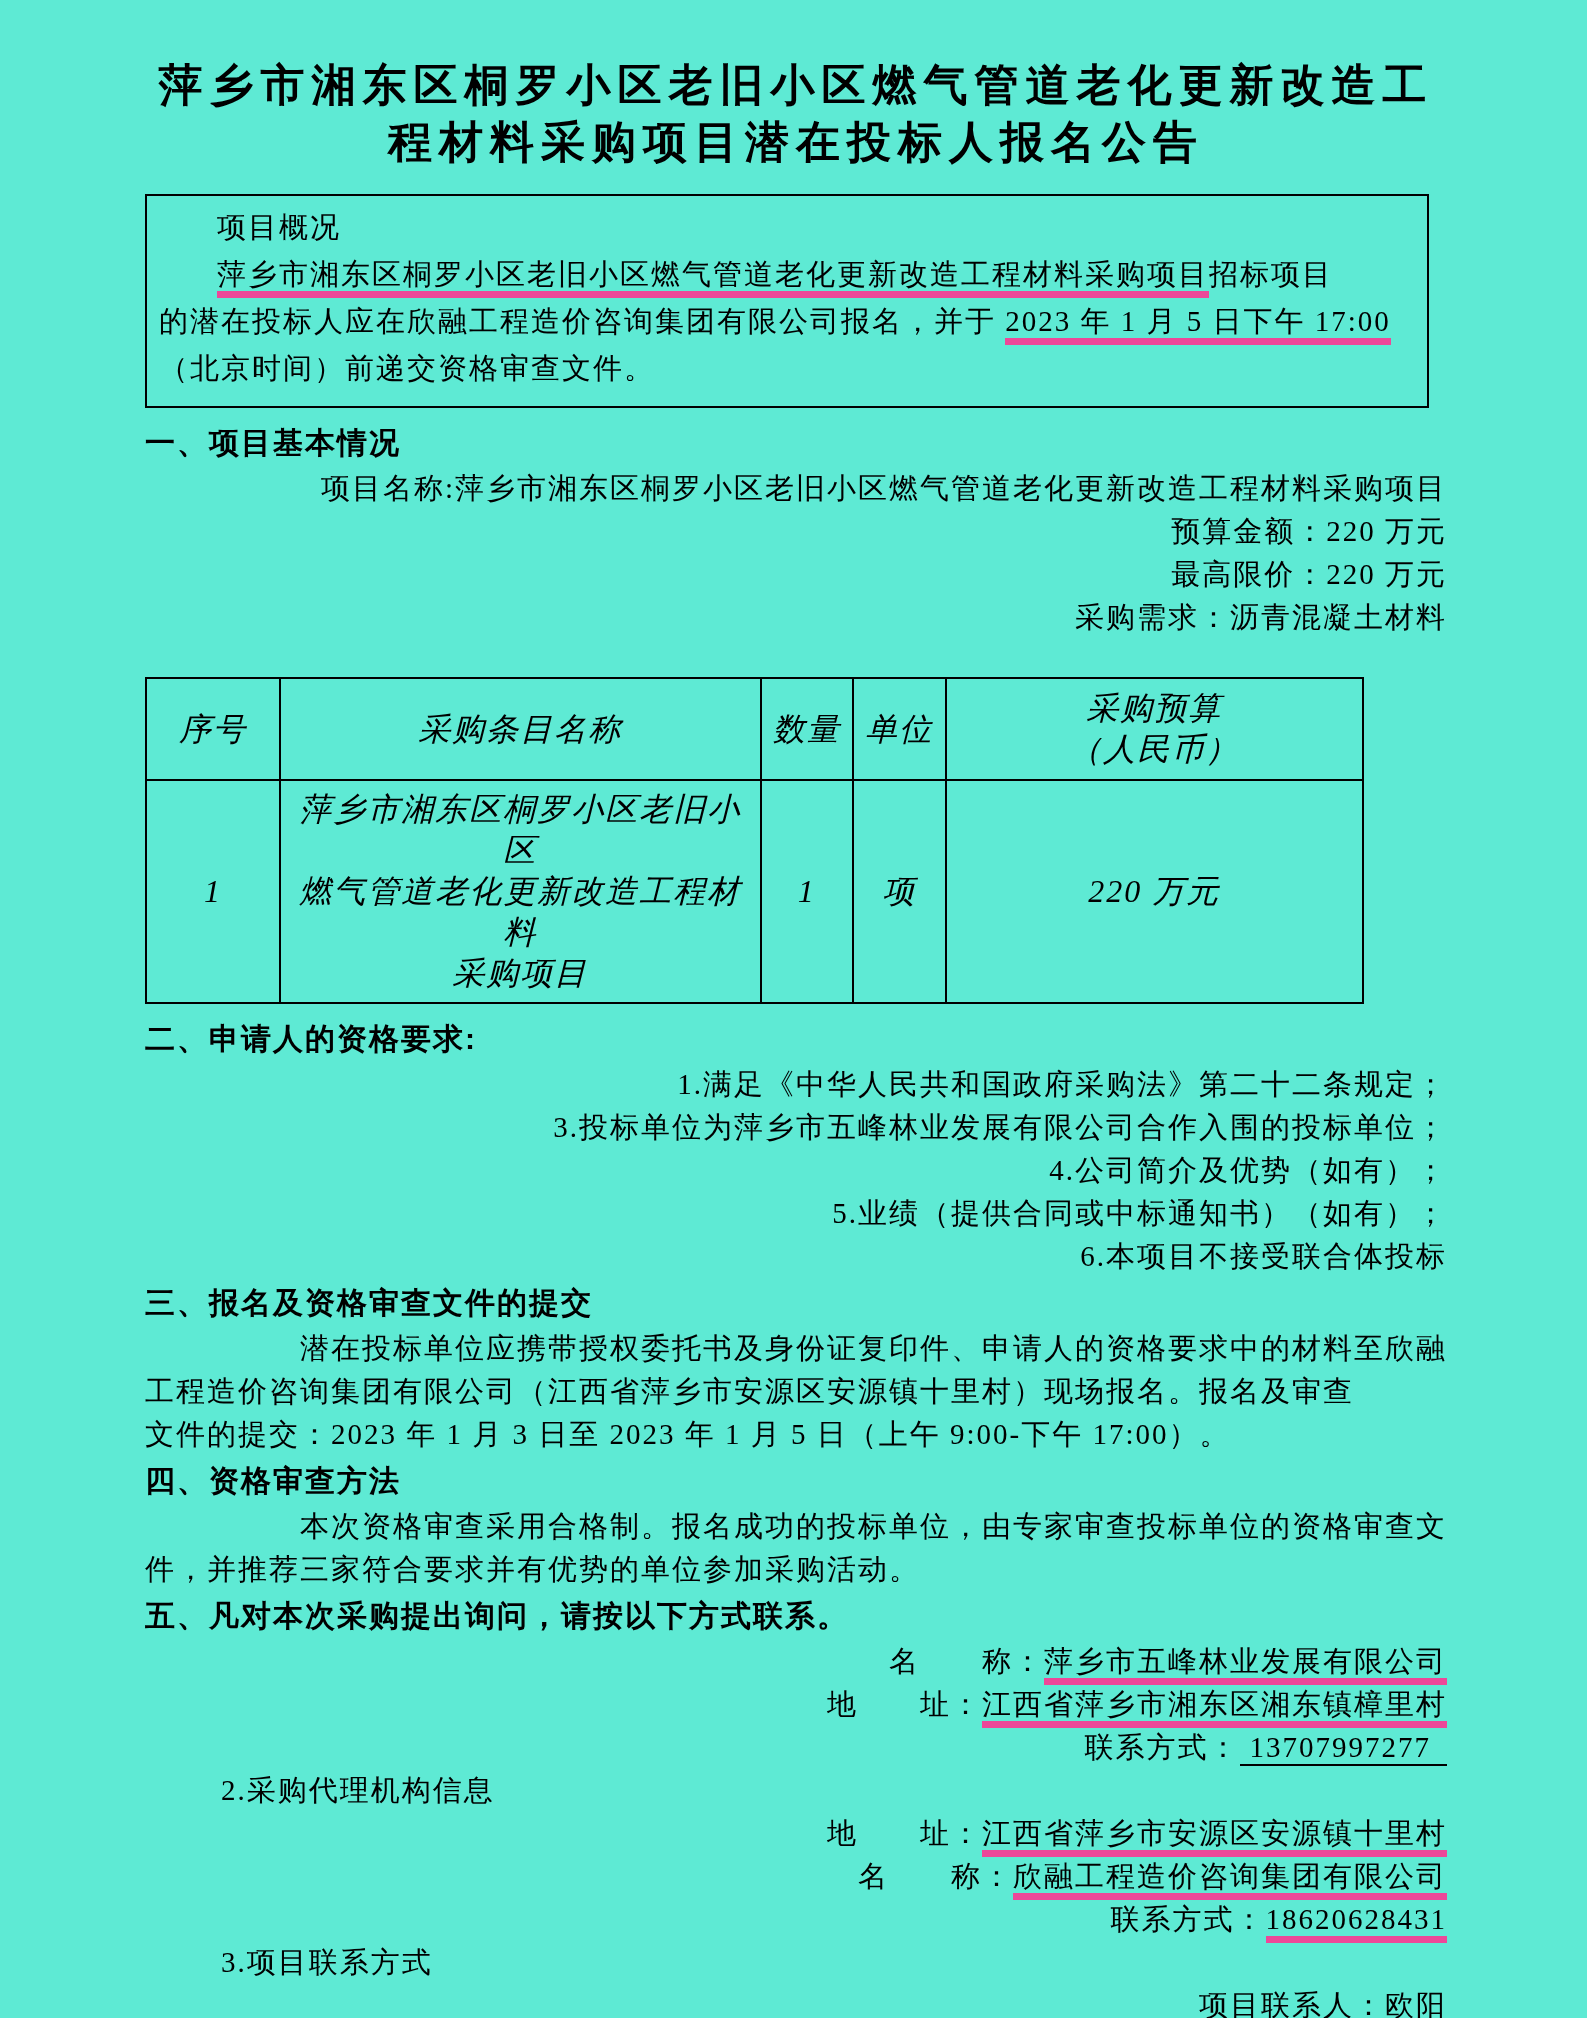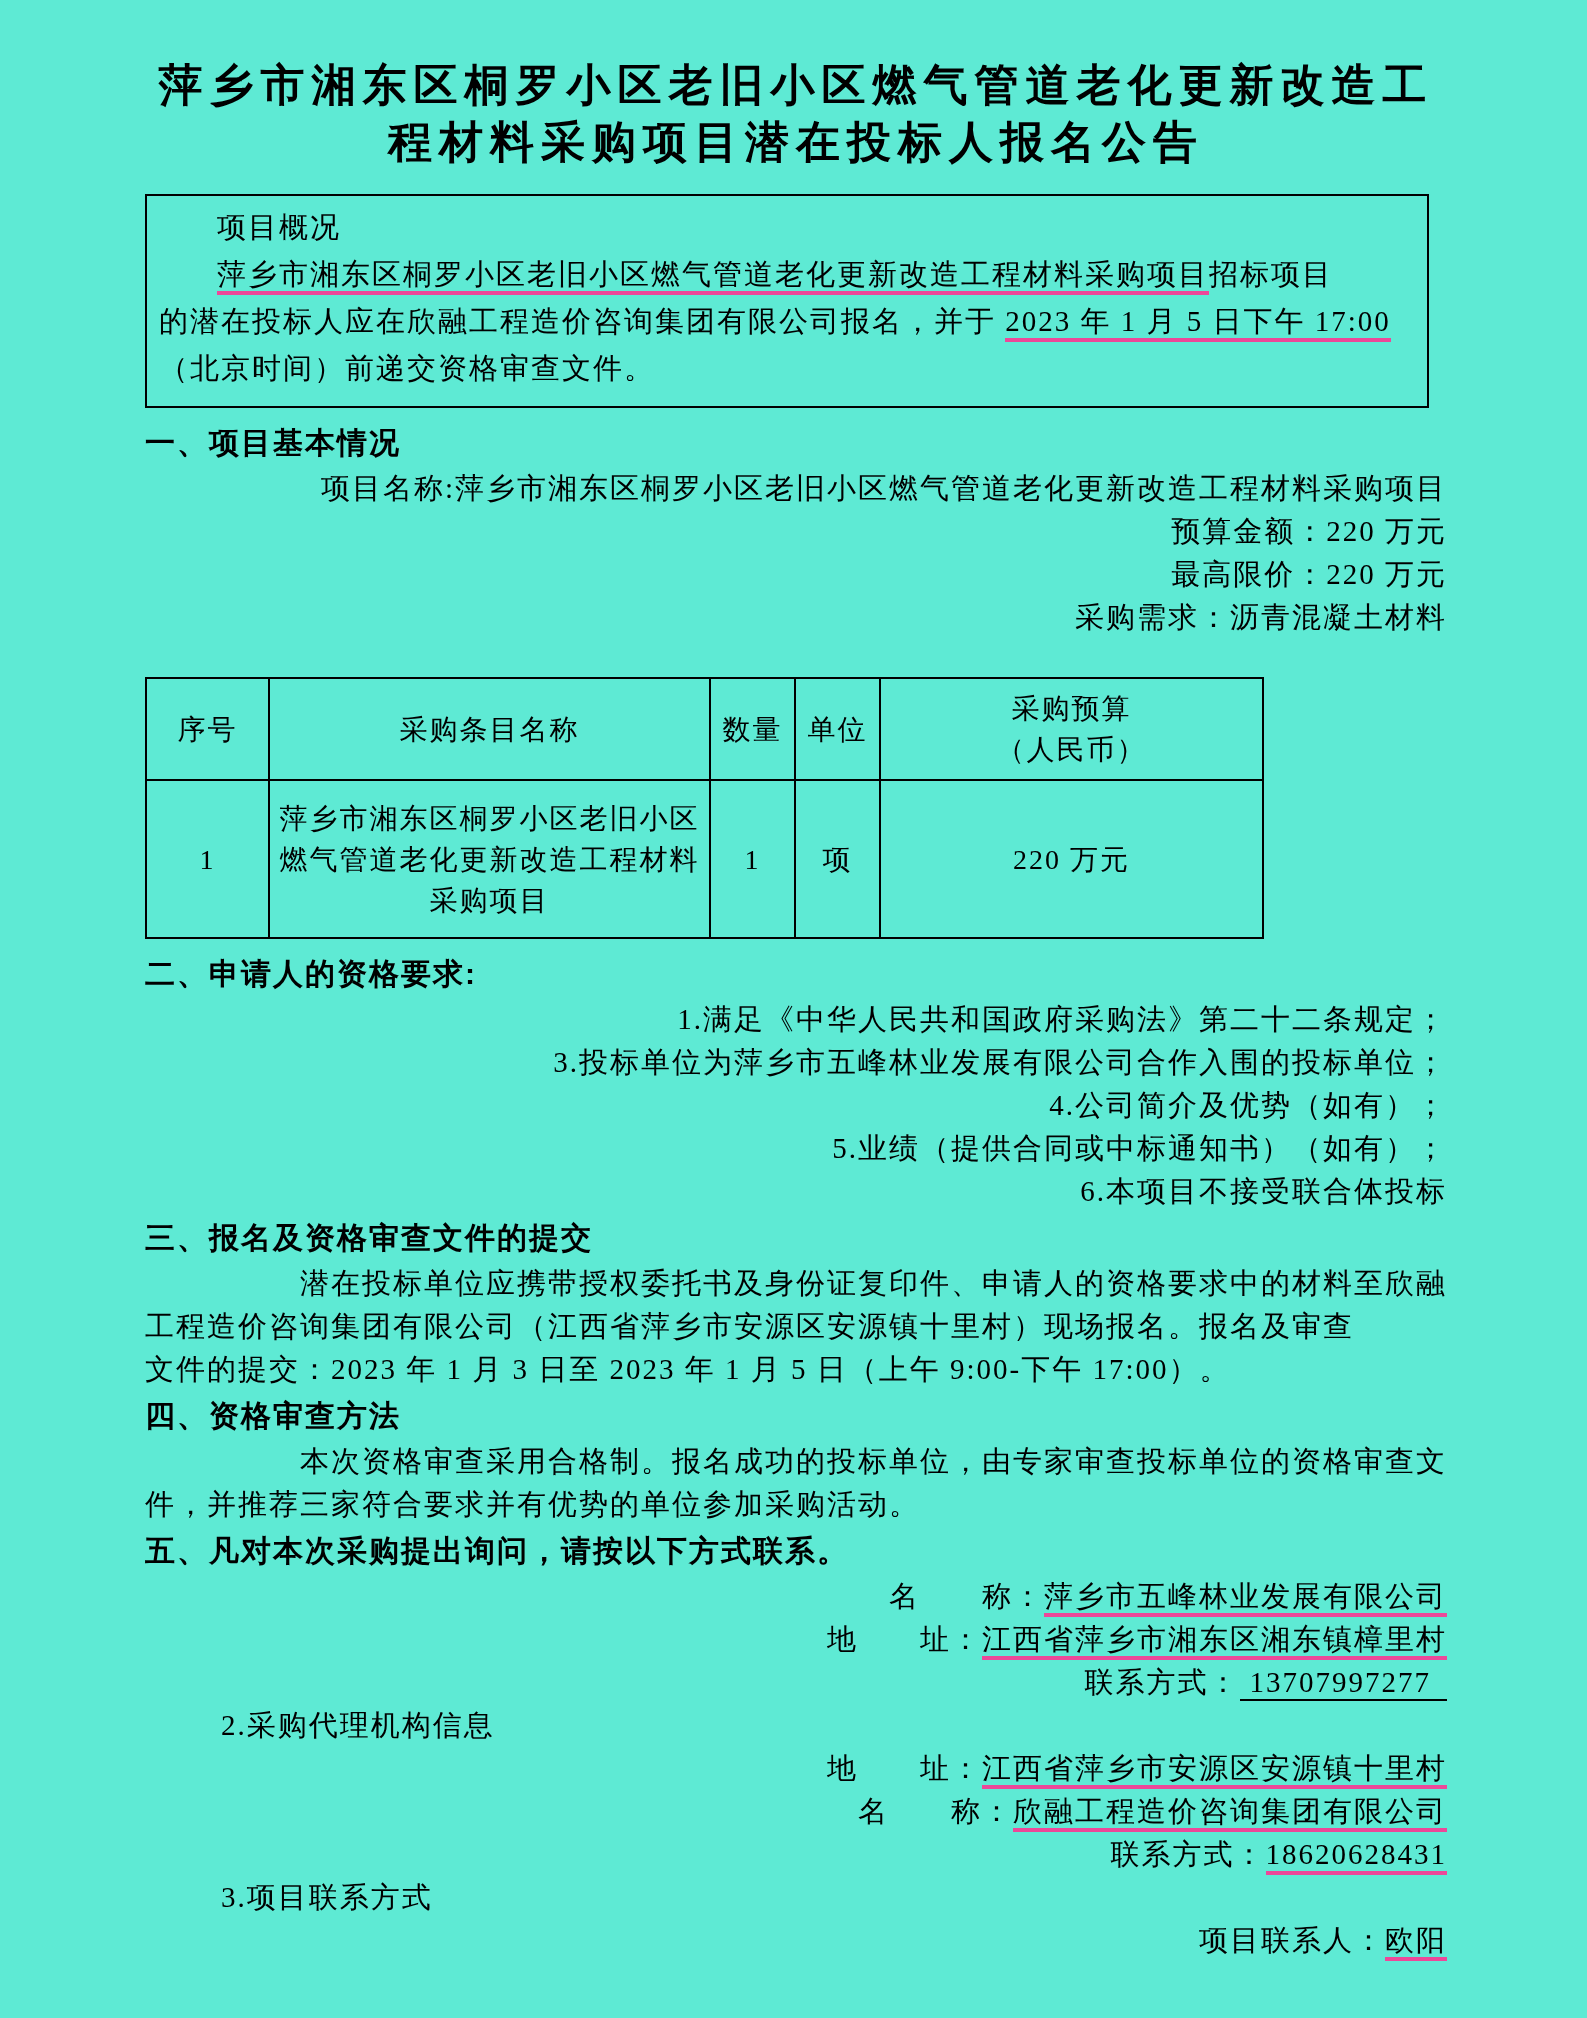--- a/index.html
+++ b/index.html
@@ -18,26 +18,26 @@
   .box { border:2px solid #000; padding:8px 12px 14px 12px; margin:0 18px 10px 0; }
   .bline { margin:0; line-height:47px; }
   .indent2 { text-indent:58px; }
   .h {
     font-family:"Liberation Sans","DejaVu Sans",sans-serif;
     font-weight:700; font-size:30px; line-height:49px; letter-spacing:2px; margin:0;
   }
   .line { margin:0; line-height:43px; }
   .ind  { padding-left:58px;text-align:right; }
   .ind2 { padding-left:76px; }
-  .u { border-bottom:4px solid #ec4899; padding-bottom:1px; }
+  .u { border-bottom:7px solid #ec4899; padding-bottom:1px; }
   .u-pad { border-bottom:2px solid #000; padding:0 16px 1px 10px; }
   table.ptable {
     border-collapse:collapse; table-layout:fixed;
-    width:1119px; margin:38px 0 10px 0;
-    font-size:28px; letter-spacing:2px;
+    width:1219px; margin:38px 0 10px 0;
+    font-size:32px; letter-spacing:2px;font-style:italic;
   }
   table.ptable th, table.ptable td {
     border:2px solid #000; font-weight:400; text-align:center;
     vertical-align:middle; line-height:41px; padding:8px 6px;
   }
   .prel { white-space:pre-line;border-radius:29px; }
   col.c-no    { width:11%; }
   col.c-name  { width:39.5%; }
   col.c-qty   { width:7.6%; }
   col.c-unit  { width:7.6%; }

